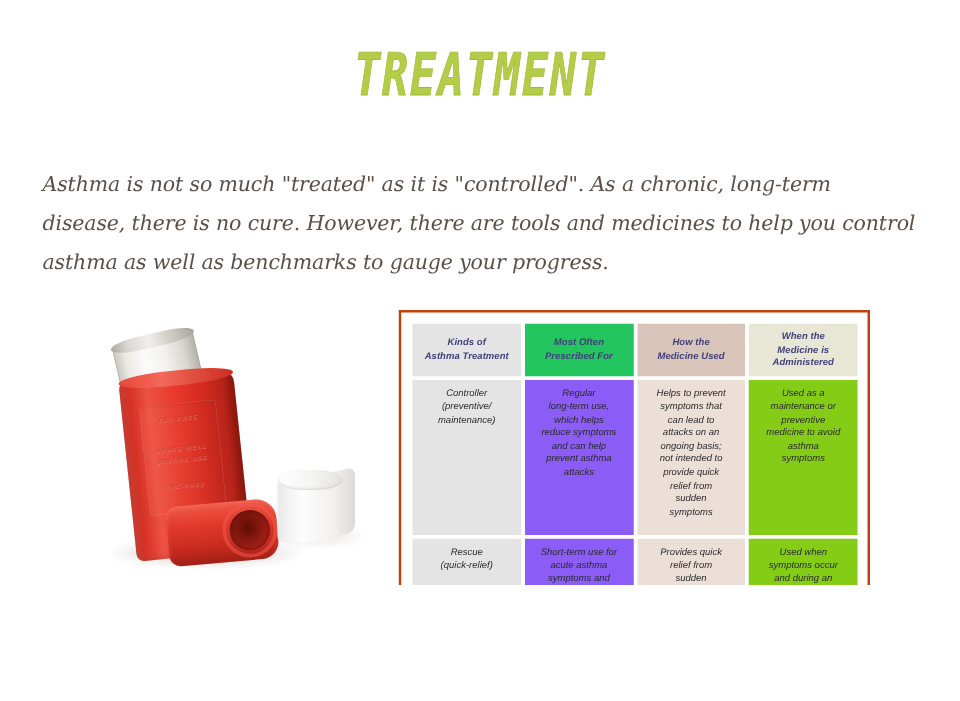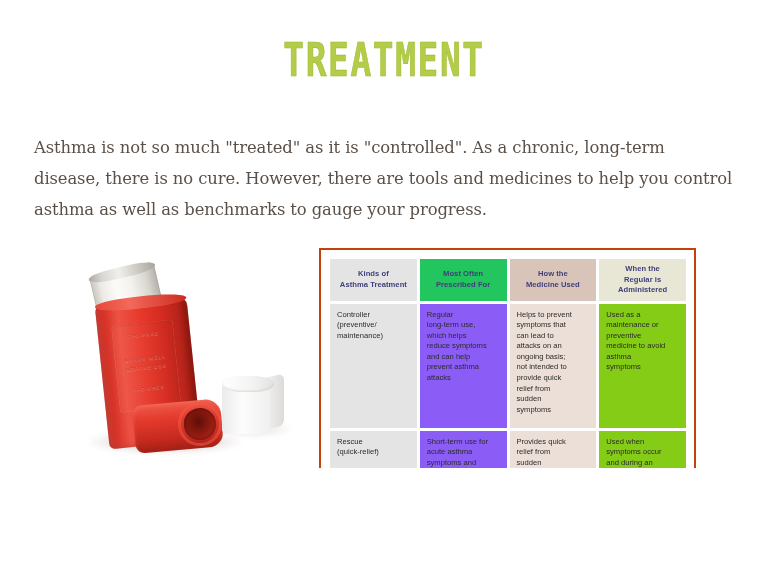--- a/index.html
+++ b/index.html
@@ -10,20 +10,21 @@
   }
   body {
     font-family: "Liberation Sans", sans-serif;
   }
   .slide {
     position: relative;
     width: 768px;
     height: 468px;
     background: #ffffff;
     overflow: hidden;
+    font-style: italic;
   }
 
   
   .title {
     position: absolute;
     left: 0;
     top: 36px;
     width: 768px;
     text-align: center;
     font-family: "DejaVu Sans Mono", monospace;
@@ -281,21 +282,21 @@
     color: #3f3f7a;
     text-align: center;
     vertical-align: middle;
     padding: 5px 3px;
     letter-spacing: 0.05px;
   }
   table.cmp td {
     font-size: 7.6px;
     line-height: 10.6px;
     color: #2b2b2b;
-    text-align: left;
+    text-align: center;
     vertical-align: top;
     padding: 6px 7px;
   }
   th.c1 { background: #e4e4e4; }
   th.c2 { background: #22c55e; }
   th.c3 { background: #d9c4b9; }
   th.c4 { background: #e8e6d5; }
   td.c1 { background: #e4e4e4; }
   td.c2 { background: #8b5cf6; }
   td.c3 { background: #ecdfd8; }
@@ -349,21 +350,21 @@
     <table class="cmp">
       <thead>
         <tr>
           <th class="c1 pre">Kinds of
 Asthma Treatment</th>
           <th class="c2 pre">Most Often
 Prescribed For</th>
           <th class="c3 pre">How the
 Medicine Used</th>
           <th class="c4 pre">When the
-Regular is
+Medicine is
 Administered</th>
         </tr>
       </thead>
       <tbody>
         <tr class="r1">
           <td class="c1 pre">Controller
 (preventive/
 maintenance)</td>
           <td class="c2 pre">Regular
 long-term use,

